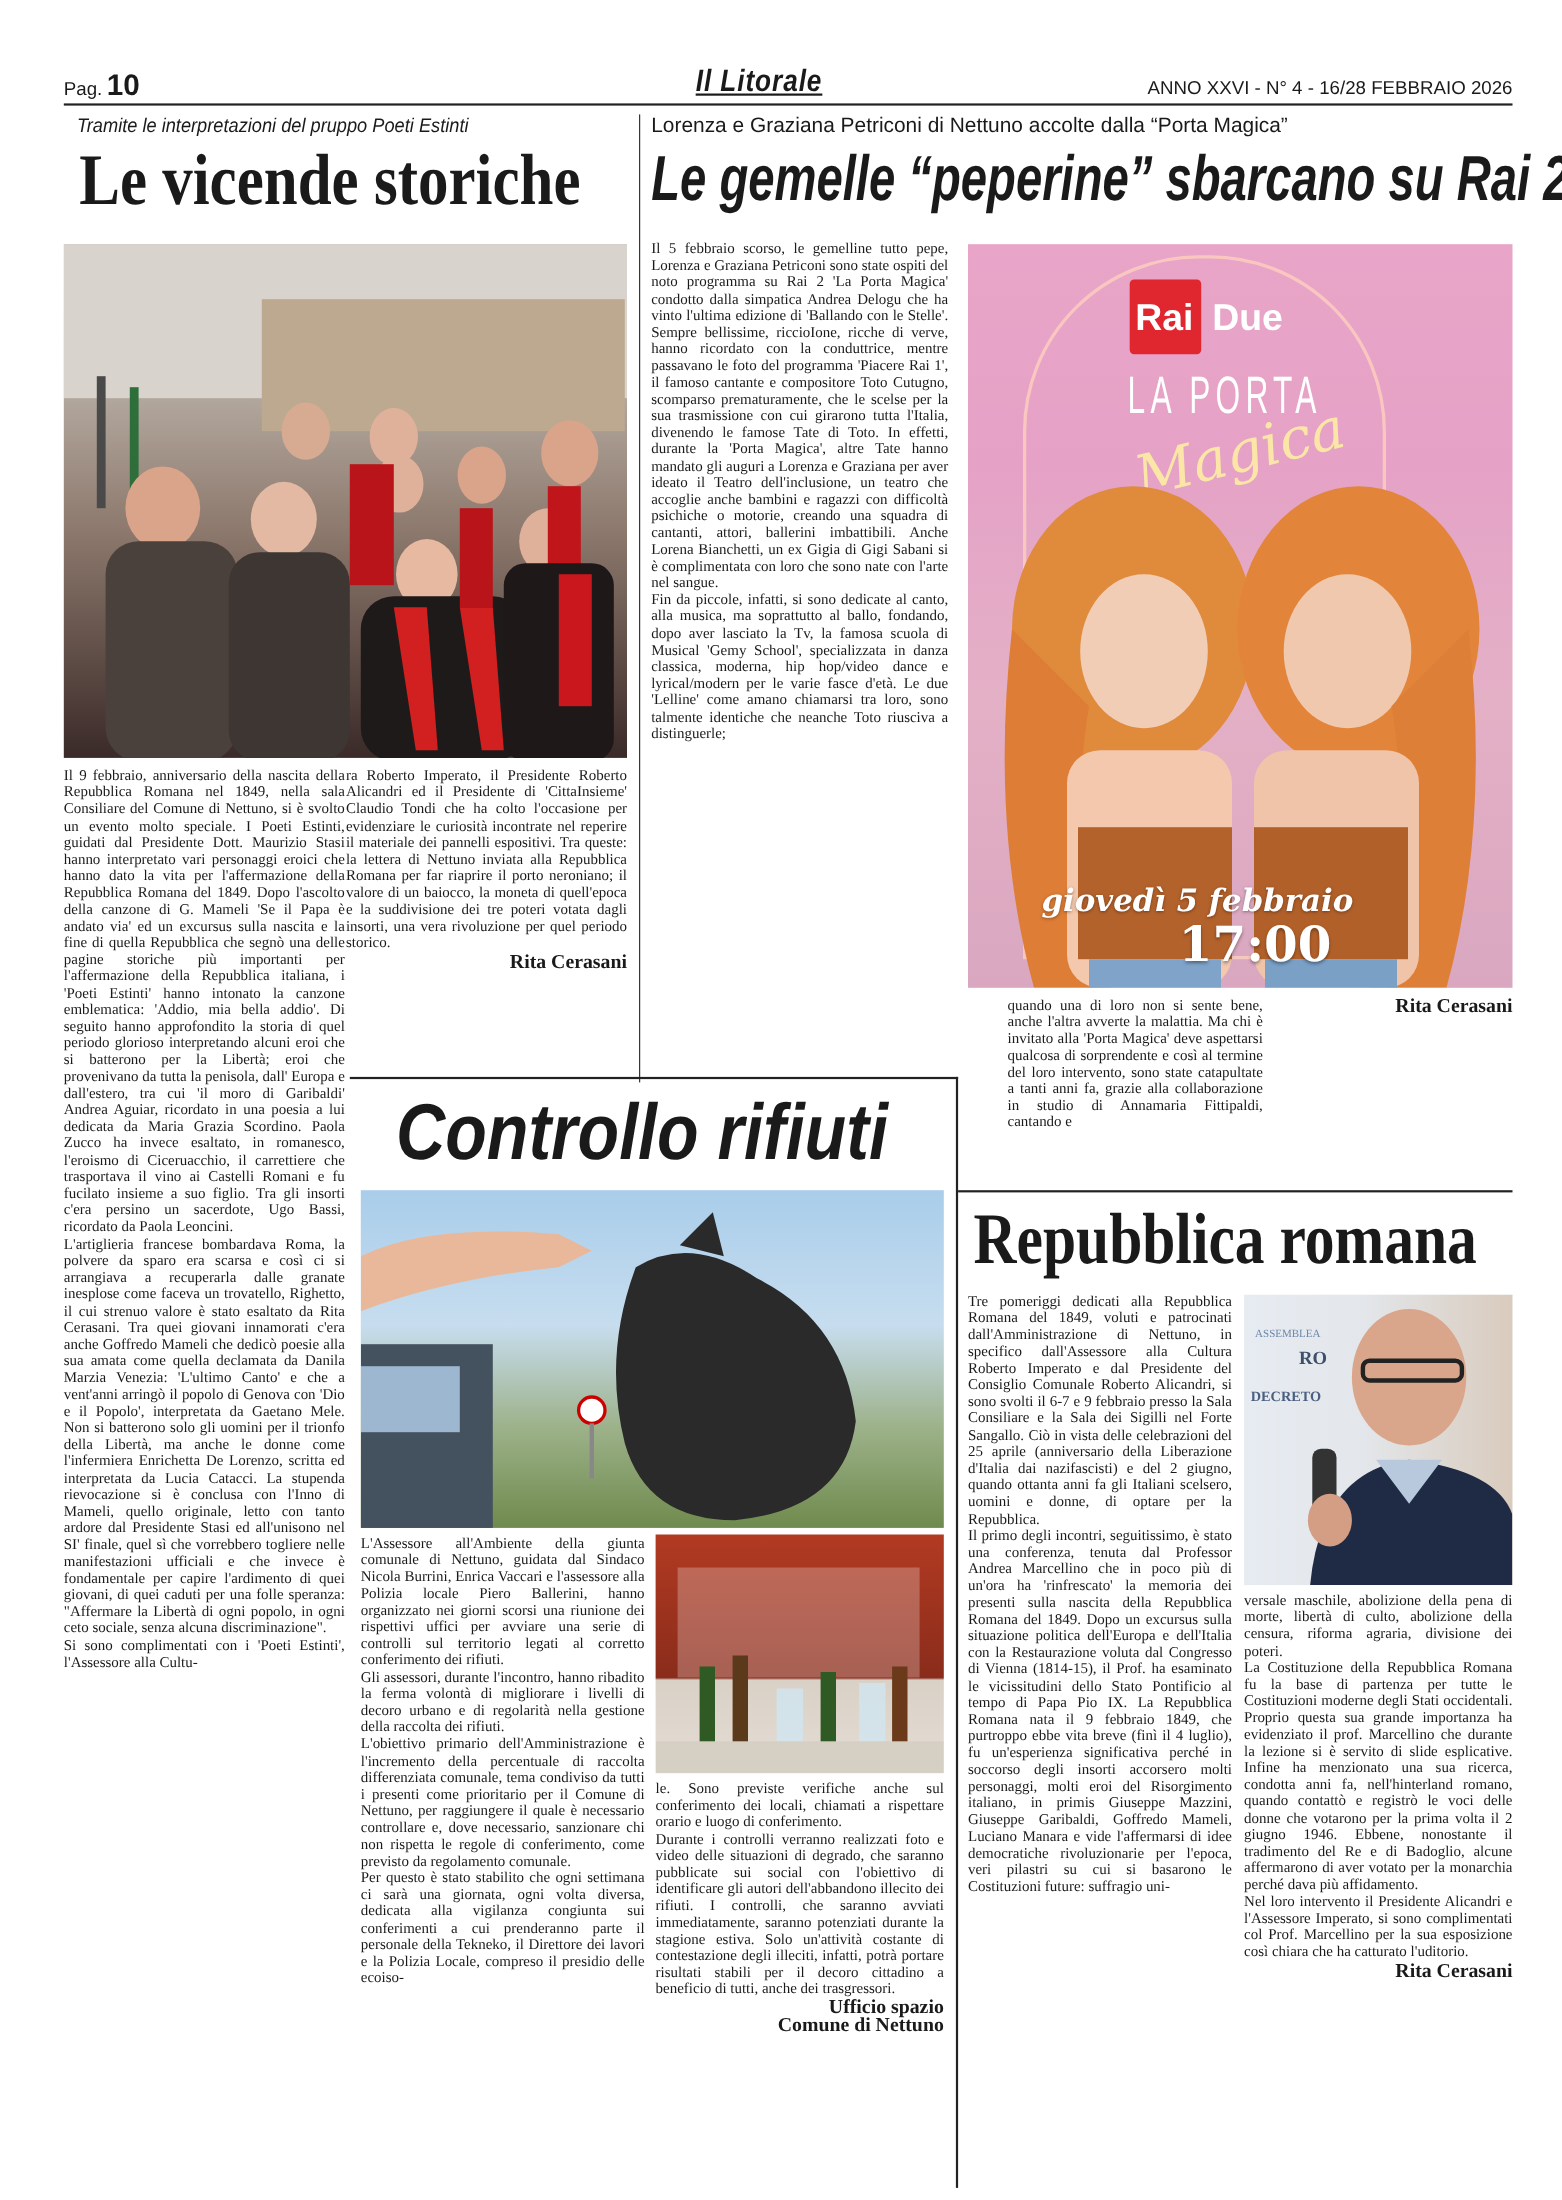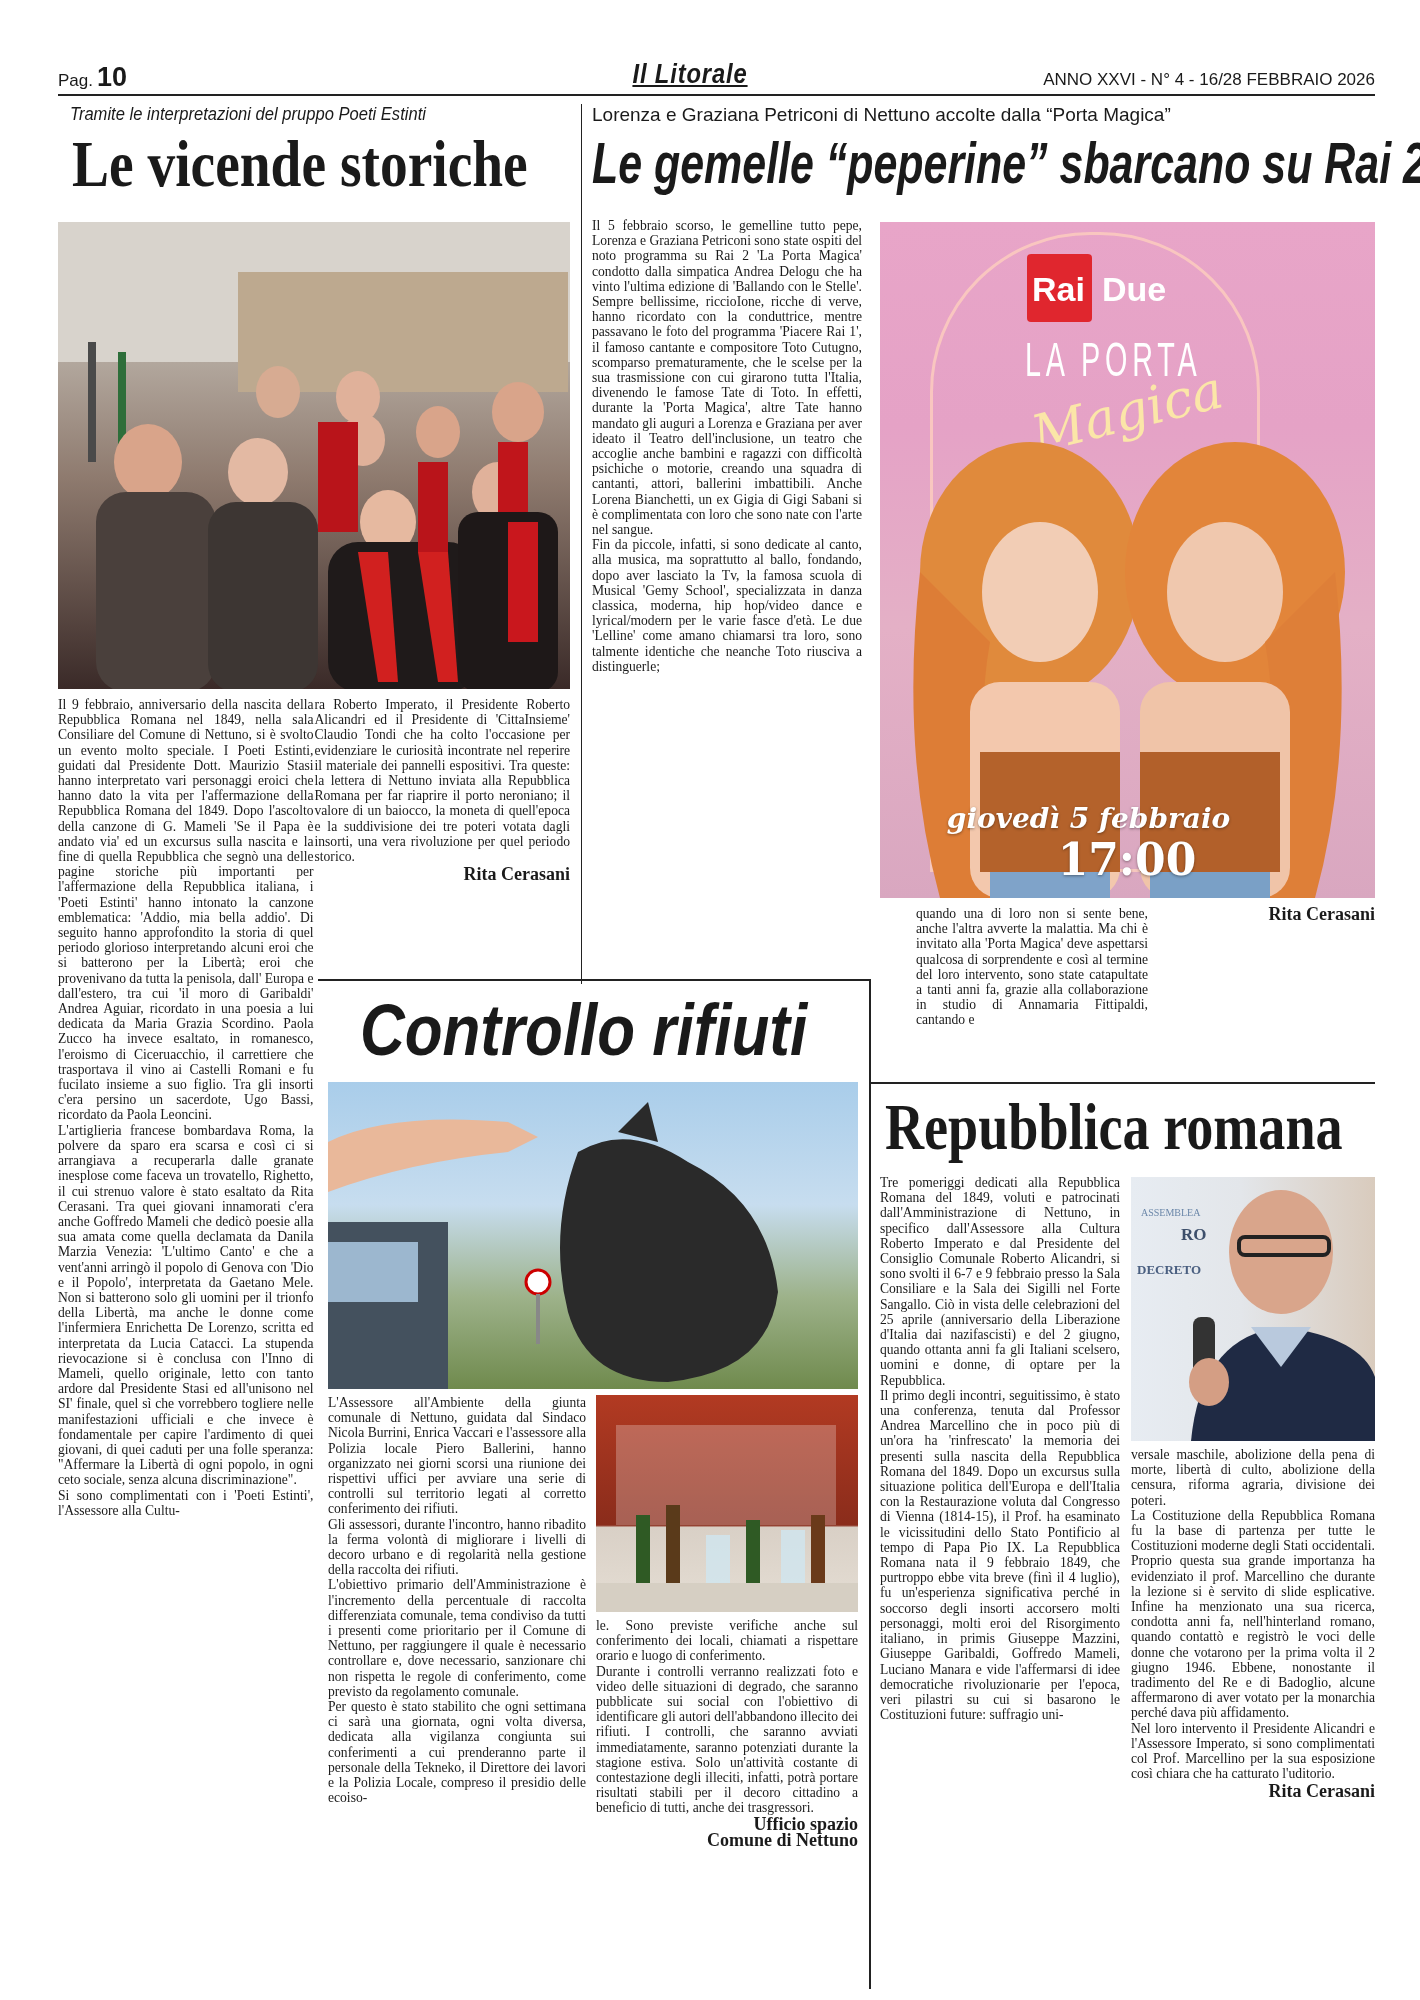--- a/index.html
+++ b/index.html
@@ -98,21 +98,21 @@
       <path d="M40 150 Q20 330 60 476 L130 476 Q90 330 110 220 Z" fill="#dd7d36"></path>
       <path d="M455 150 Q475 330 435 476 L365 476 Q405 330 385 220 Z" fill="#de7f38"></path>
       <rect x="90" y="260" width="150" height="216" rx="30" fill="#f3c8ad"></rect>
       <rect x="260" y="260" width="150" height="216" rx="30" fill="#f0c4a8"></rect>
       <rect x="100" y="330" width="140" height="120" fill="#b4622b"></rect>
       <rect x="260" y="330" width="140" height="120" fill="#b2602a"></rect>
       <rect x="110" y="450" width="120" height="30" fill="#7fa3c9"></rect>
       <rect x="270" y="450" width="120" height="30" fill="#7aa0c6"></rect>
     </svg>
     <div class="abs" style="left:0;width:417px;top:580px;text-align:center;font-family:'DejaVu Serif',serif;font-style:italic;font-weight:bold;font-size:28px;color:#fff;text-shadow:0 1px 3px rgba(0,0,0,0.4)">giovedì 5 febbraio</div>
-    <div class="abs" style="left:0;width:494px;top:612px;text-align:center;font-family:'DejaVu Serif',serif;font-weight:bold;font-size:44px;color:#fff;text-shadow:0 1px 3px rgba(0,0,0,0.4)">17:00</div>
+    <div class="abs" style="left:14px;width:494px;top:612px;text-align:center;font-family:'DejaVu Serif',serif;font-weight:bold;font-size:44px;color:#fff;text-shadow:0 1px 3px rgba(0,0,0,0.4)">17:00</div>
   </div>
 
   <div class="abs body-text" style="left:916px;top:906px;width:232px">quando una di loro non si sente bene, anche l'altra avverte la malattia. Ma chi è invitato alla 'Porta Magica' deve aspettarsi qualcosa di sorprendente e così al termine del loro intervento, sono state catapultate a tanti anni fa, grazie alla collaborazione in studio di Annamaria Fittipaldi, cantando e</div>
   <div class="abs body-text" style="left:1130px;top:906px;width:245px">
     <div class="sig">Rita Cerasani</div>
   </div>
 </section>
 
 <section class="abs" style="left:318px;top:979px;width:553px;height:1010px;border:2px solid #222;border-bottom:none;border-left:none">
 </section>

